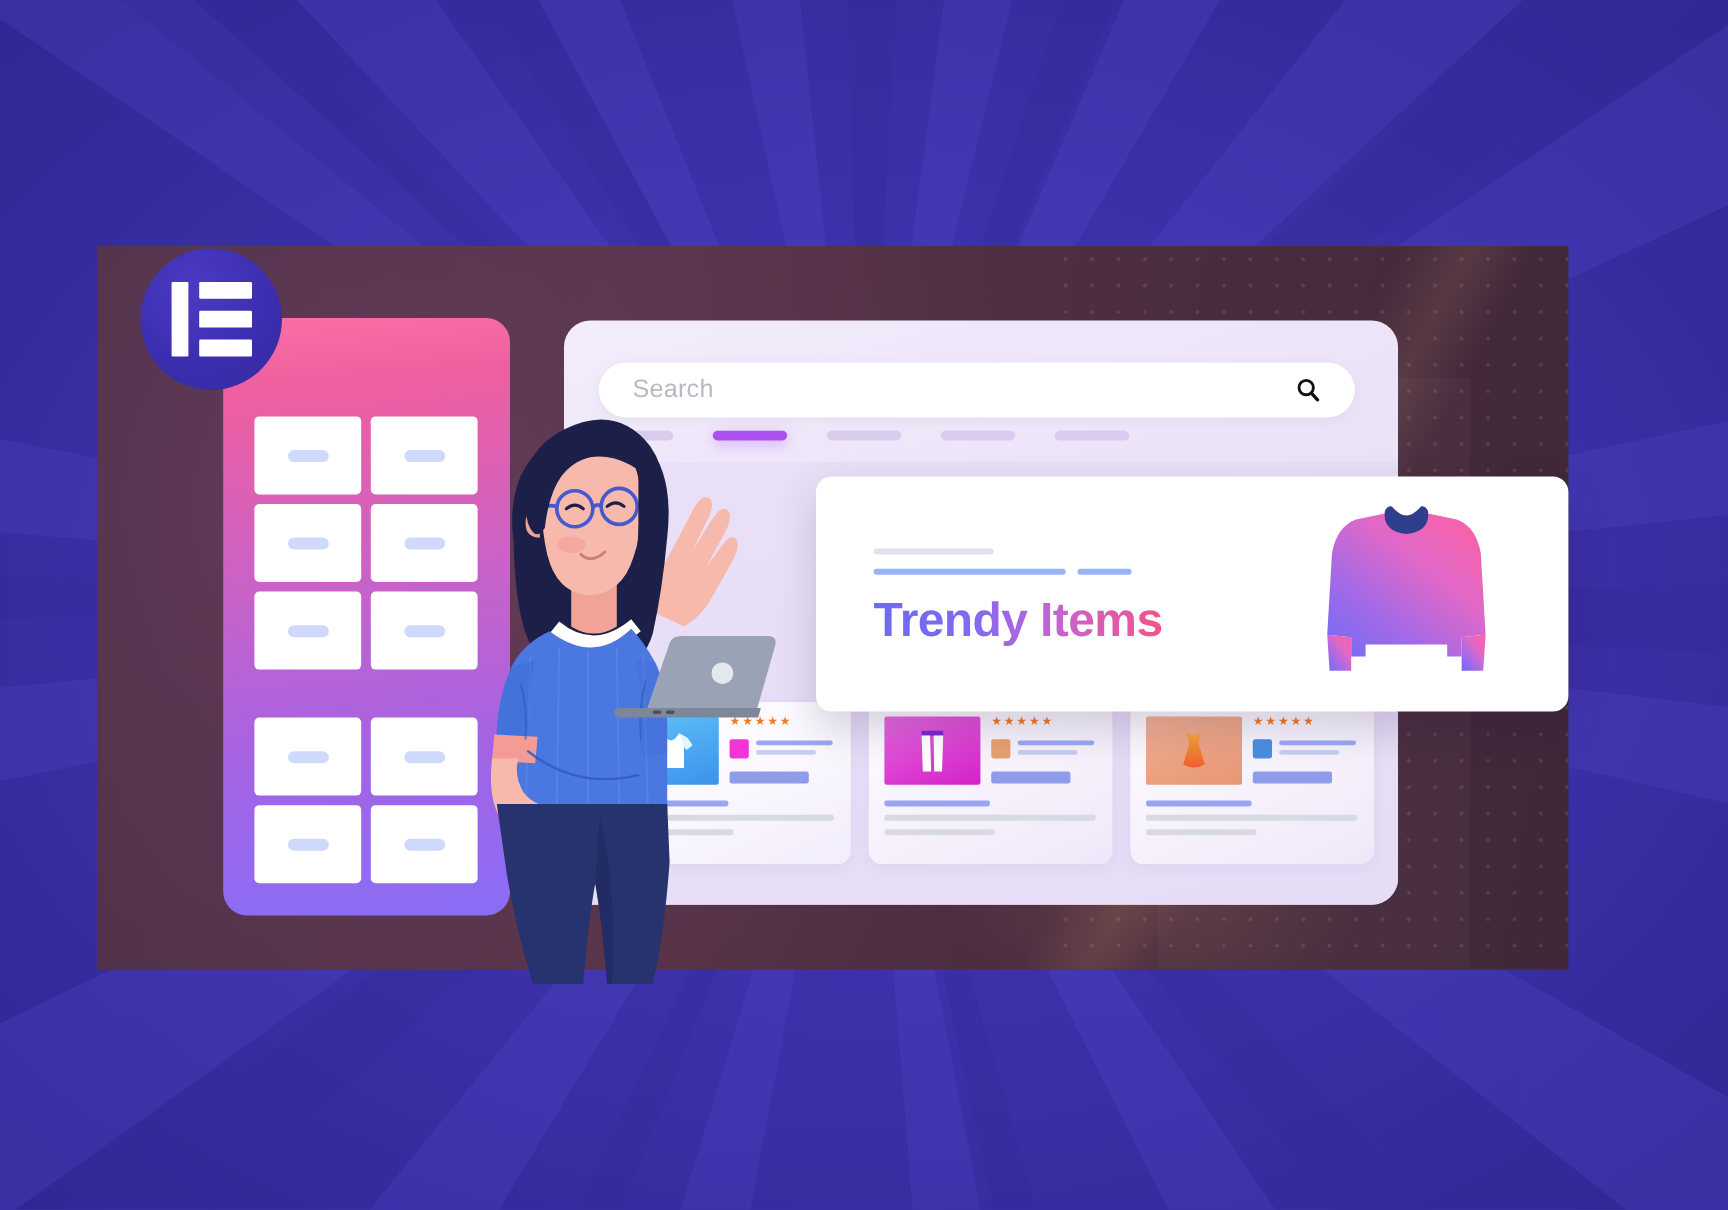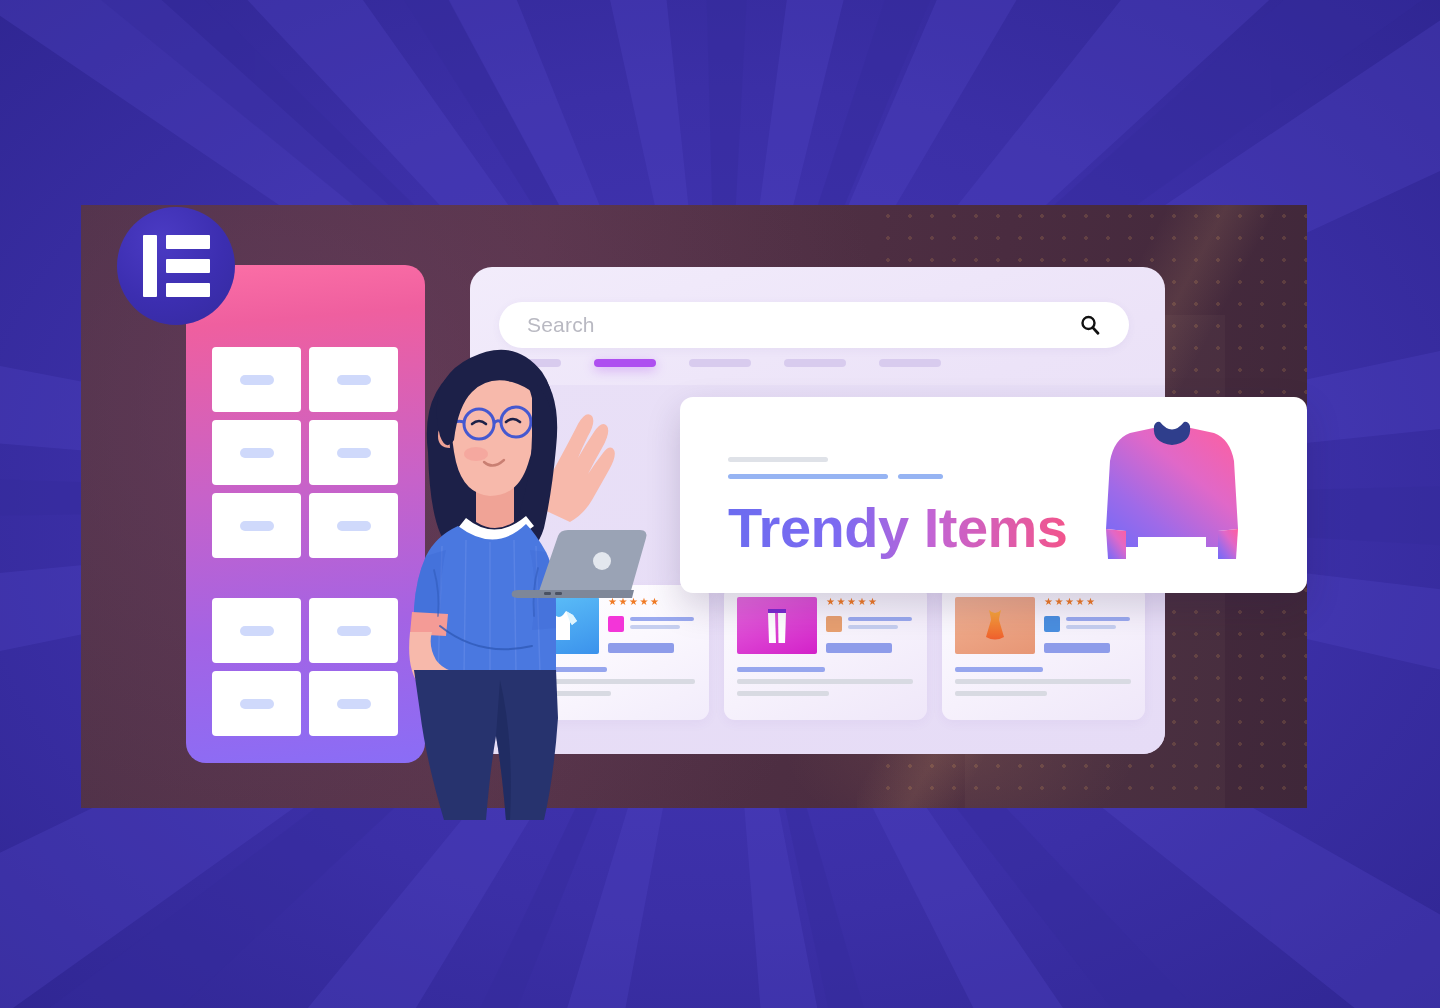--- a/index.html
+++ b/index.html
@@ -119,21 +119,21 @@
     background:#fff;border-radius:13px;z-index:7;
     box-shadow:0 14px 34px rgba(40,20,70,.18);
   }
   #trendy-lines{position:absolute;left:48px;top:60px;}
   .tl1{width:100px;height:5px;border-radius:3px;background:#dfe2e8;margin-bottom:12px;}
   .tl-row{display:flex;gap:10px;}
   .tl2{width:160px;height:5px;border-radius:3px;background:#96b4f3;}
   .tl3{width:45px;height:5px;border-radius:3px;background:#96b4f3;}
   #trendy-title{
     position:absolute;left:48px;top:98px;
-    font-size:56px;font-weight:bold;letter-spacing:-.5px;
+    font-size:40px;font-weight:bold;letter-spacing:-.5px;
     background:linear-gradient(90deg,#6c6cf0 0%,#7d6af1 32%,#b濃 45%,#d663c6 58%,#f2558c 100%);
     background:linear-gradient(90deg,#6c6cf0 0%,#7d6af1 34%,#c264d4 60%,#f2558c 100%);
     -webkit-background-clip:text;background-clip:text;color:transparent;
     -webkit-text-fill-color:transparent;
   }
   #sweater{position:absolute;right:65px;top:22px;}
 
   
   #woman{position:absolute;left:380px;top:340px;z-index:6;}
 </style>

